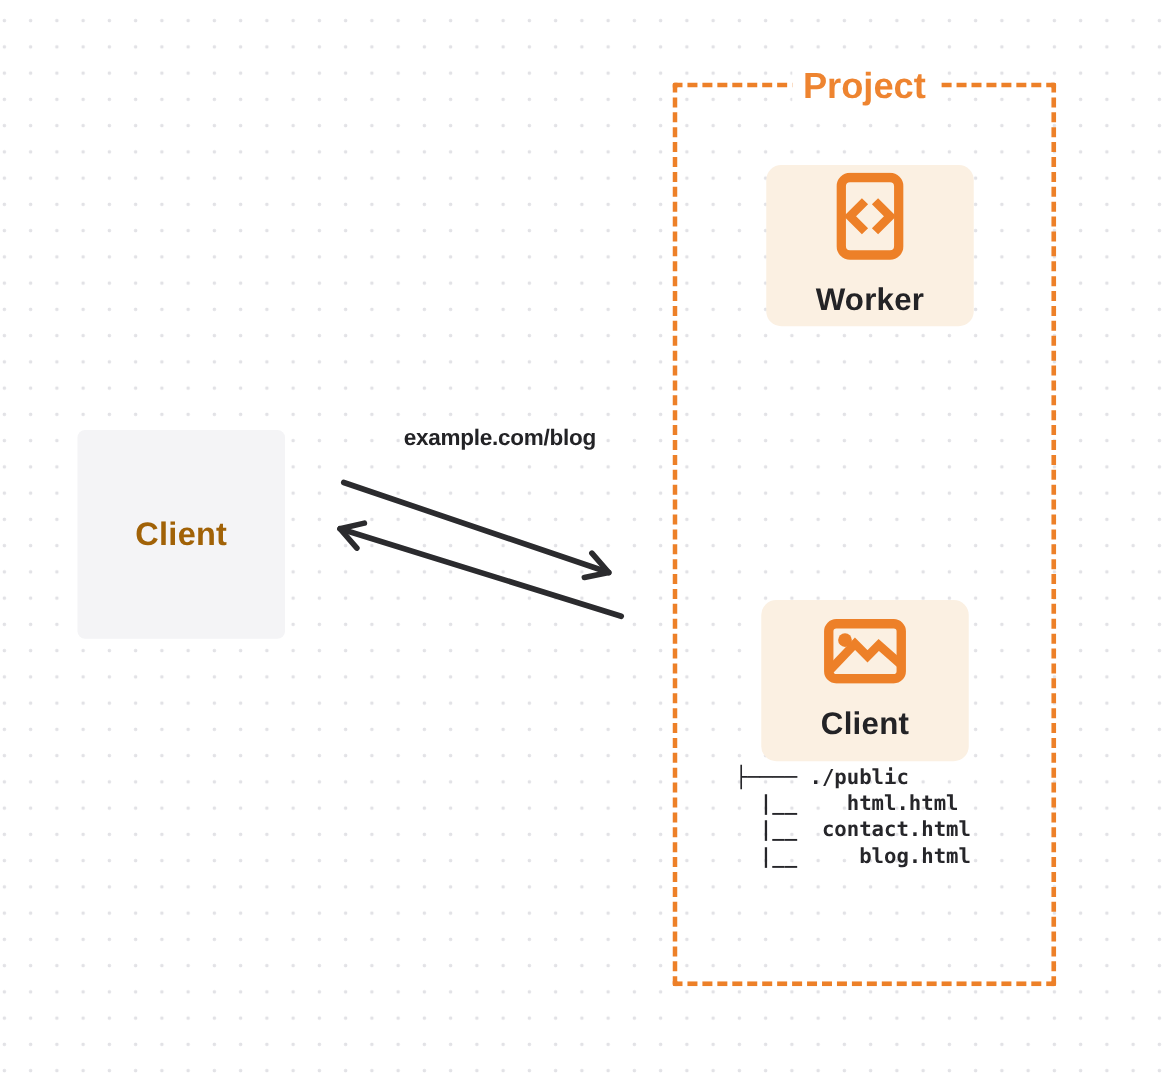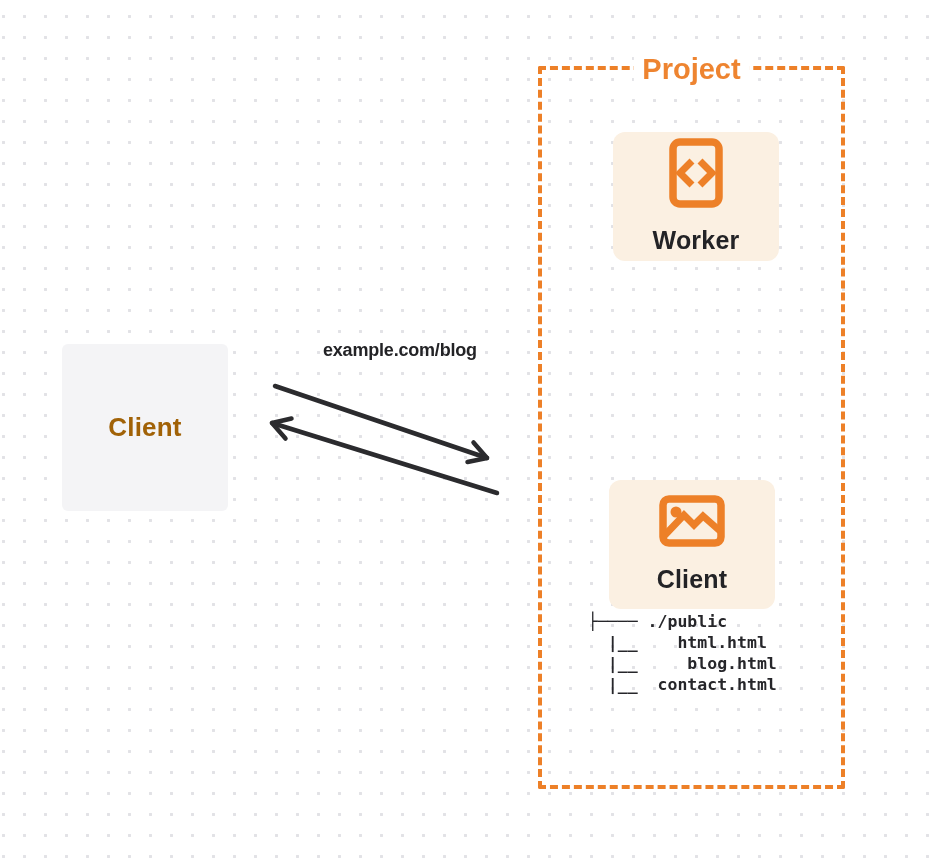--- a/index.html
+++ b/index.html
@@ -97,15 +97,15 @@
 
   <div class="card assets">
     <svg class="icon" width="66" height="52" viewBox="0 0 66 52">
       <rect x="4" y="4" width="58" height="44" rx="6" fill="none" stroke="#ed8028" stroke-width="7.5"></rect>
       <circle cx="17" cy="17" r="5.5" fill="#ed8028"></circle>
       <polyline points="5,41 25,20 35,30 44,21 61,36" fill="none" stroke="#ed8028" stroke-width="7" stroke-linejoin="miter"></polyline>
     </svg>
     <span class="node-label">Client</span>
   </div>
 
-  <pre class="file-tree"><div>├──── ./public</div><div>  |__    html.html</div><div>  |__     blog.html</div><div>  |__  contact.html</div></pre>
+  <pre class="file-tree"><div>├──── ./public</div><div>  |__    html.html</div><div>  |__  contact.html</div><div>  |__     blog.html</div></pre>
 
 </div>
 
 </body></html>

